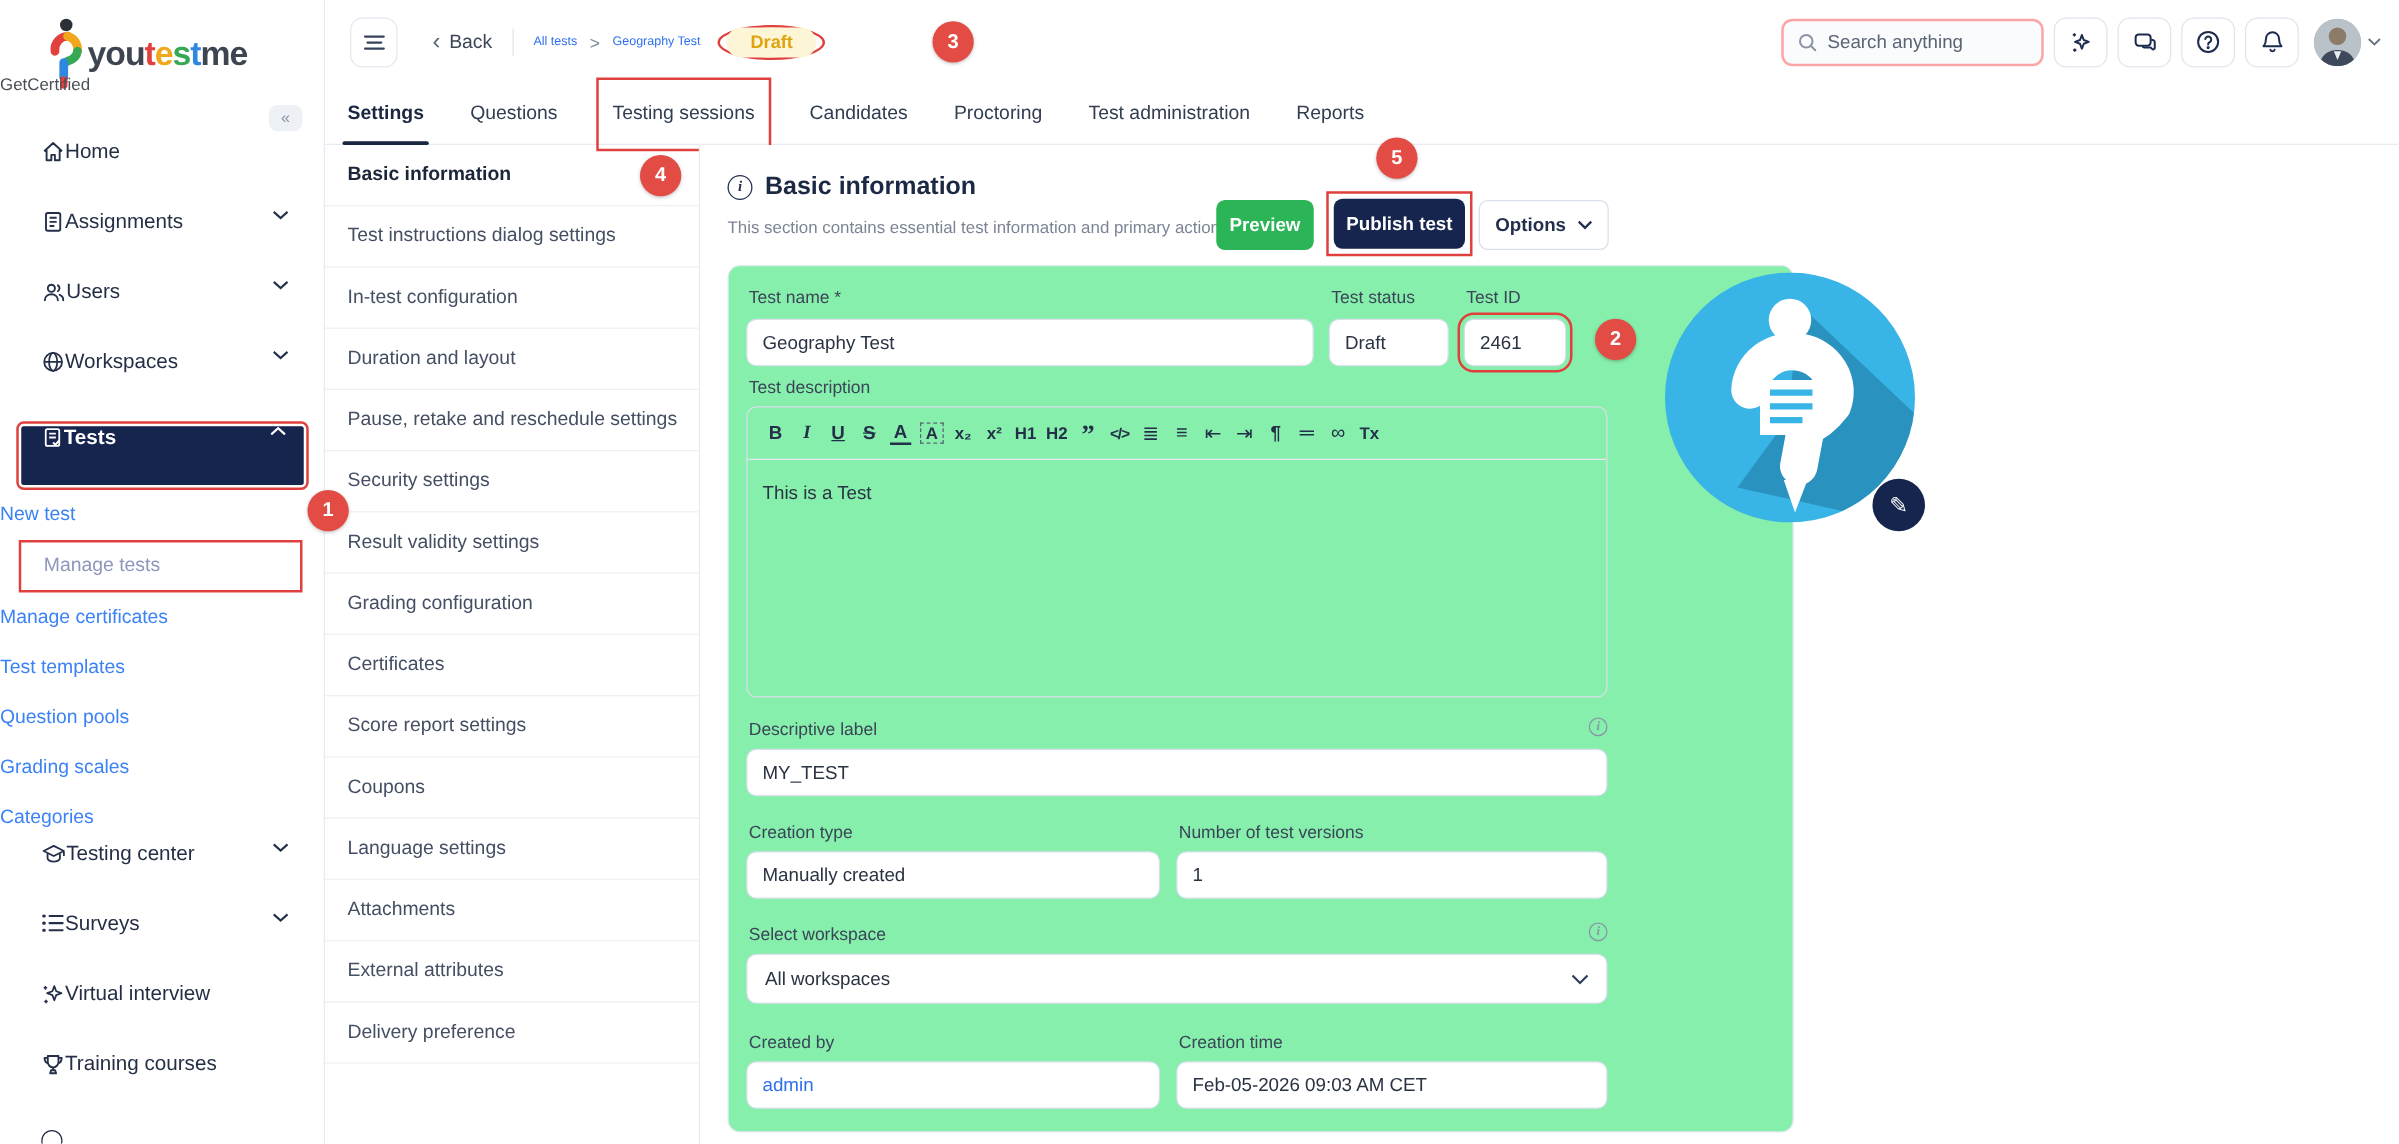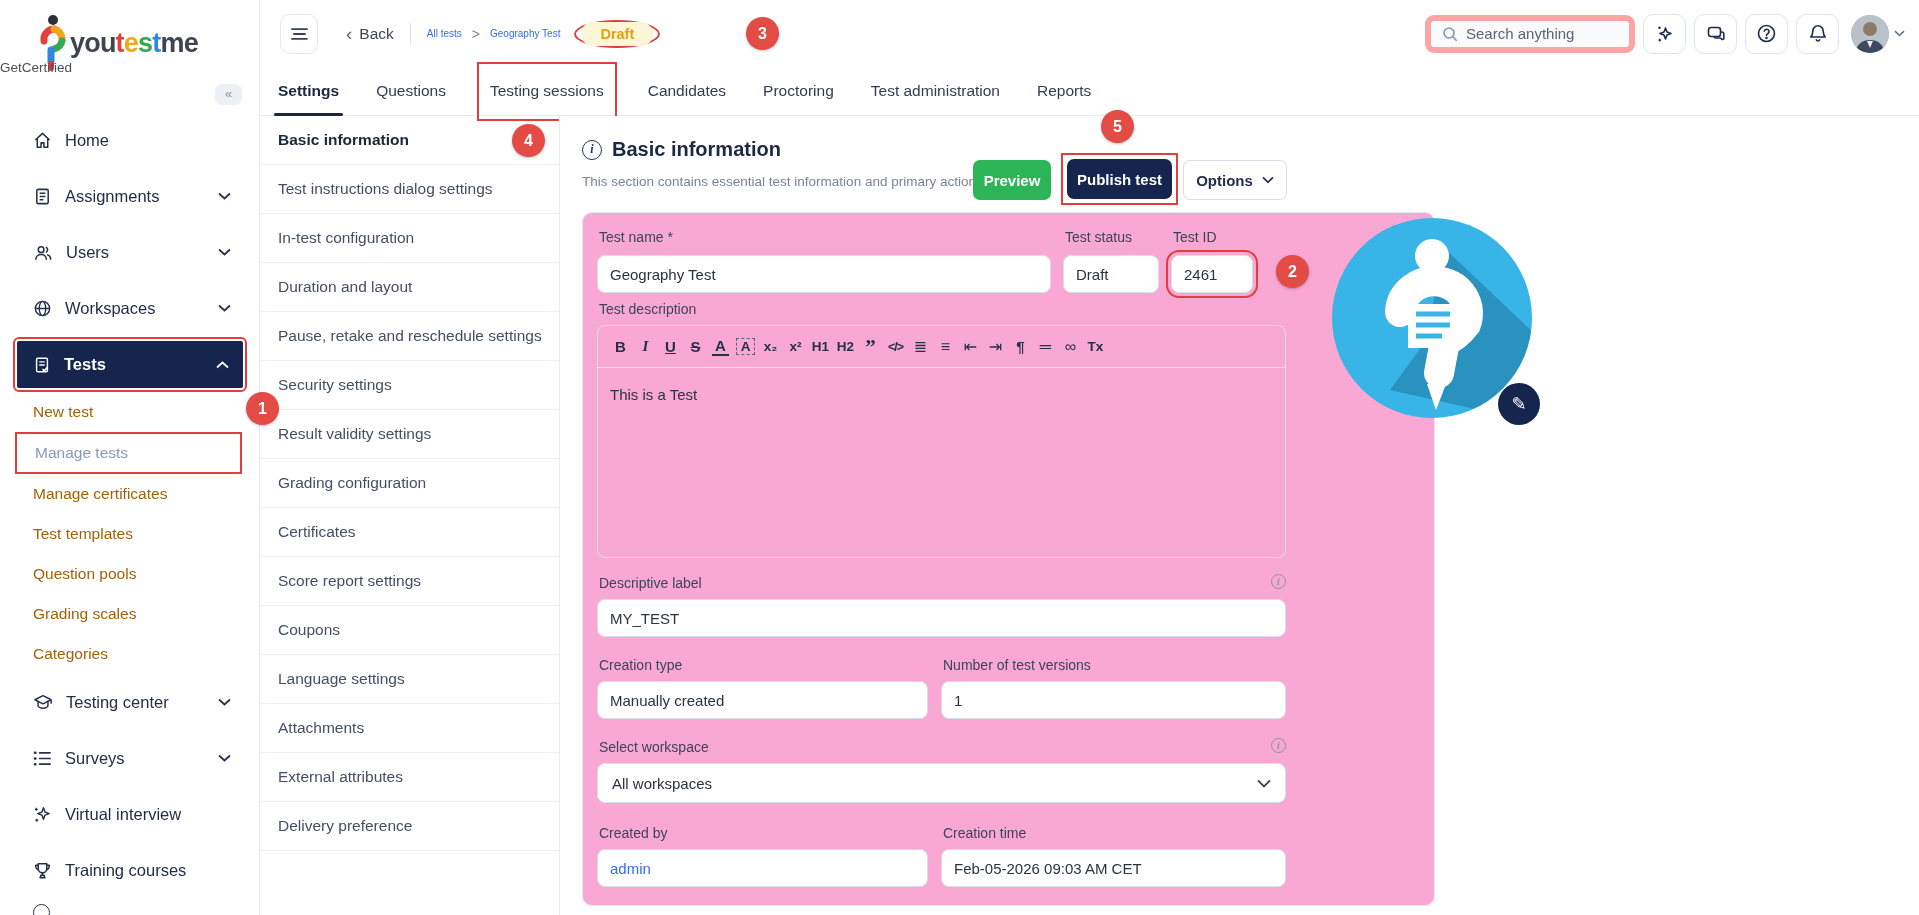--- a/index.html
+++ b/index.html
@@ -9,37 +9,37 @@
 
   
   .sidebar { position:absolute; left:0; top:0; width:260px; height:915px; background:#fff; border-right:1px solid #e8ebf1; overflow:hidden; }
   .logo-block { position:relative; height:100px; }
   .logo-glyph { position:absolute; left:36px; top:14px; }
   .logo-text { position:absolute; left:70px; top:28px; font-size:27px; font-weight:700; letter-spacing:-0.8px; color:#3f4550; }
   .lt-red{color:#e2403c}.lt-org{color:#f0a71c}.lt-grn{color:#35a853}.lt-blu{color:#2f87e0}
   .logo-sub { position:absolute; left:0; top:60px; width:192px; text-align:left; font-size:13.5px; color:#4a4f57; }
   .collapse-btn { position:absolute; right:17px; top:84px; width:27px; height:21px; background:#edf0f4; border-radius:7px; color:#8a94a5; font-size:13px; line-height:20px; text-align:center; cursor:pointer; }
   .nav { position:absolute; top:112px; left:0; right:0; }
-  .nav-item { height:56px; display:flex; align-items:center; padding:0 28px 0 33px; gap:13px; font-size:16.5px; color:#242f45; font-weight:500; cursor:pointer; }
+  .nav-item { height:56px; display:flex; padding:0 28px 0 33px; font-size:16.5px; color:#242f45; font-weight:500; cursor:pointer; }
   .nav-item .chev { margin-left:auto; }
   .nav-item.tests { background:#16254e; color:#fff; height:47px; margin:5px 16px 4px 17px; border-radius:2px; padding:0 14px 0 16px; outline:2.5px solid #df403d; outline-offset:2px; font-weight:700; }
-  .sub-item { height:40px; display:flex; align-items:center; padding-left:33px; font-size:15.5px; color:#a16207; cursor:pointer; }
+  .sub-item { height:40px; display:flex; align-items:center; font-size:15.5px; color:#3b82f6; cursor:pointer; }
   .sub-item.manage { color:#8d96bd; border:2px solid #df403d; margin:0 17px 0 15px; padding-left:18px; height:42px; }
   .partial-icon { position:absolute; left:33px; top:904px; width:17px; height:17px; border:1.8px solid #243049; border-radius:50%; }
 
   
   .topbar { position:absolute; left:260px; top:0; width:1659px; height:67px; background:#fff; display:flex; align-items:center; padding:0 14px 0 20px; }
   .hamb { width:38px; height:40px; border:1px solid #e2e7ef; border-radius:10px; display:flex; align-items:center; justify-content:center; cursor:pointer; background:#fff; }
   .backrow { display:flex; align-items:center; gap:7px; margin-left:28px; color:#3c4656; font-size:15.5px; cursor:pointer; }
   .tb-div { width:1px; height:22px; background:#dfe3ea; margin:0 16px; }
   .crumb { font-size:10px; color:#2f6fed; cursor:pointer; }
   .crumb-sep { color:#7a8496; margin:0 10px; font-size:14px; }
   .draft-ellipse { border:2.5px solid #df403d; border-radius:50%; padding:3px 5px; margin-left:14px; }
   .draft-pill { background:#fcf5d6; color:#dfa30f; font-size:14.5px; font-weight:700; padding:4px 19px; border-radius:999px; }
-  .search { margin-left:auto; width:210px; height:38px; border:6px solid #fca5a5; background:#fafbfd; border-radius:9px; display:flex; align-items:center; padding:0 11px; gap:8px; }
+  .search { margin-left:auto; width:210px; height:38px; border:2px solid #fca5a5; background:#fafbfd; border-radius:9px; display:flex; align-items:center; padding:0 11px; gap:8px; }
   .search input { border:none; outline:none; background:transparent; font-size:15px; color:#37404f; width:150px; font-family:"Liberation Sans",sans-serif; }
   .search input::placeholder { color:#5a6475; }
   .icon-btn { width:43px; height:40px; border:1px solid #dfe5ee; border-radius:10px; display:flex; align-items:center; justify-content:center; margin-left:8px; cursor:pointer; background:#fff; }
   .icon-btn:first-of-type { margin-left:16px; }
   .user-chip { display:flex; align-items:center; gap:5px; margin-left:12px; cursor:pointer; }
   .user-avatar { width:38px; height:38px; border-radius:50%; overflow:hidden; background:#c9cfd7; }
 
   
   .tabs { position:absolute; left:260px; top:67px; width:1659px; height:49px; border-bottom:1px solid #e8ebf1; display:flex; align-items:center; padding-left:18px; gap:37px; }
   .tab { font-size:15.5px; color:#323d52; cursor:pointer; height:49px; display:flex; align-items:center; position:relative; }
@@ -56,21 +56,21 @@
   .content { position:absolute; left:560px; top:116px; width:1359px; height:799px; background:#fff; }
   .c-title { position:absolute; left:22px; top:22px; display:flex; align-items:center; gap:10px; }
   .c-title h1 { font-size:20px; font-weight:700; color:#1b2944; }
   .c-sub { position:absolute; left:22px; top:58px; font-size:13.5px; color:#7b8494; }
   .btn { border-radius:7px; font-size:15px; font-weight:700; height:40px; display:inline-flex; align-items:center; justify-content:center; cursor:pointer; font-family:"Liberation Sans",sans-serif; border:none; }
   .btn-preview { position:absolute; left:413px; top:44px; width:78px; background:#2bb557; color:#fff; }
   .red-wrap { position:absolute; left:501px; top:37px; border:2.5px solid #df403d; padding:4px; }
   .btn-publish { width:105px; background:#16254e; color:#fff; }
   .btn-options { position:absolute; left:623px; top:44px; width:104px; background:#fff; border:1px solid #d9dfea; color:#23304d; gap:9px; font-weight:700; }
 
-  .panel { position:absolute; left:22px; top:96px; width:853px; height:694px; border:1px solid #e3e8ef; border-radius:10px; background:#f9a8d4; }
+  .panel { position:absolute; left:22px; top:96px; width:853px; height:694px; border:1px solid #e3e8ef; border-radius:10px; background:#86efac; }
   .fl { position:absolute; font-size:14px; color:#3a4557; }
   .inp { position:absolute; height:38px; border:1px solid #d9dfea; border-radius:8px; font-size:15px; color:#2a3342; padding:0 12px; background:#fff; font-family:"Liberation Sans",sans-serif; outline:none; }
   .red-outline { outline:2.5px solid #df403d; outline-offset:3px; }
   .info-dot { position:absolute; width:15px; height:15px; border:1.4px solid #8a94a6; border-radius:50%; color:#8a94a6; font-size:10px; display:flex; align-items:center; justify-content:center; }
   .info-dot::before { content:"i"; font-family:"Liberation Serif",serif; font-style:italic; font-weight:700; }
   .head-info { width:20px; height:20px; border:1.7px solid #223150; border-radius:50%; color:#223150; font-size:12px; display:flex; align-items:center; justify-content:center; }
   .head-info::before { content:"i"; font-family:"Liberation Serif",serif; font-style:italic; font-weight:700; }
 
   .editor { position:absolute; left:14px; top:112px; width:689px; height:233px; border:1px solid #d9dfea; border-radius:8px; }
   .ed-toolbar { height:42px; border-bottom:1px solid #e3e8ef; display:flex; align-items:center; padding:0 10px; }

